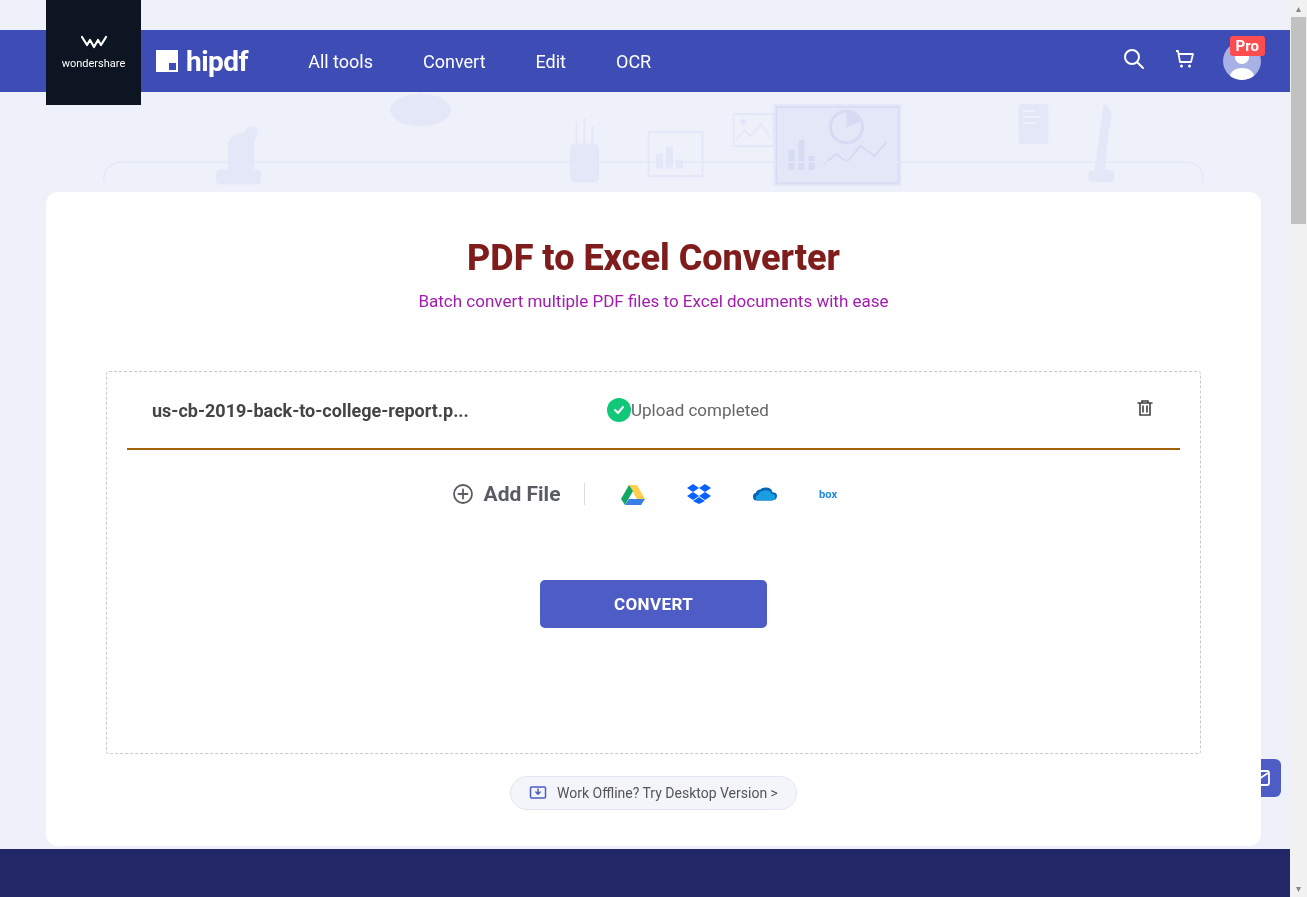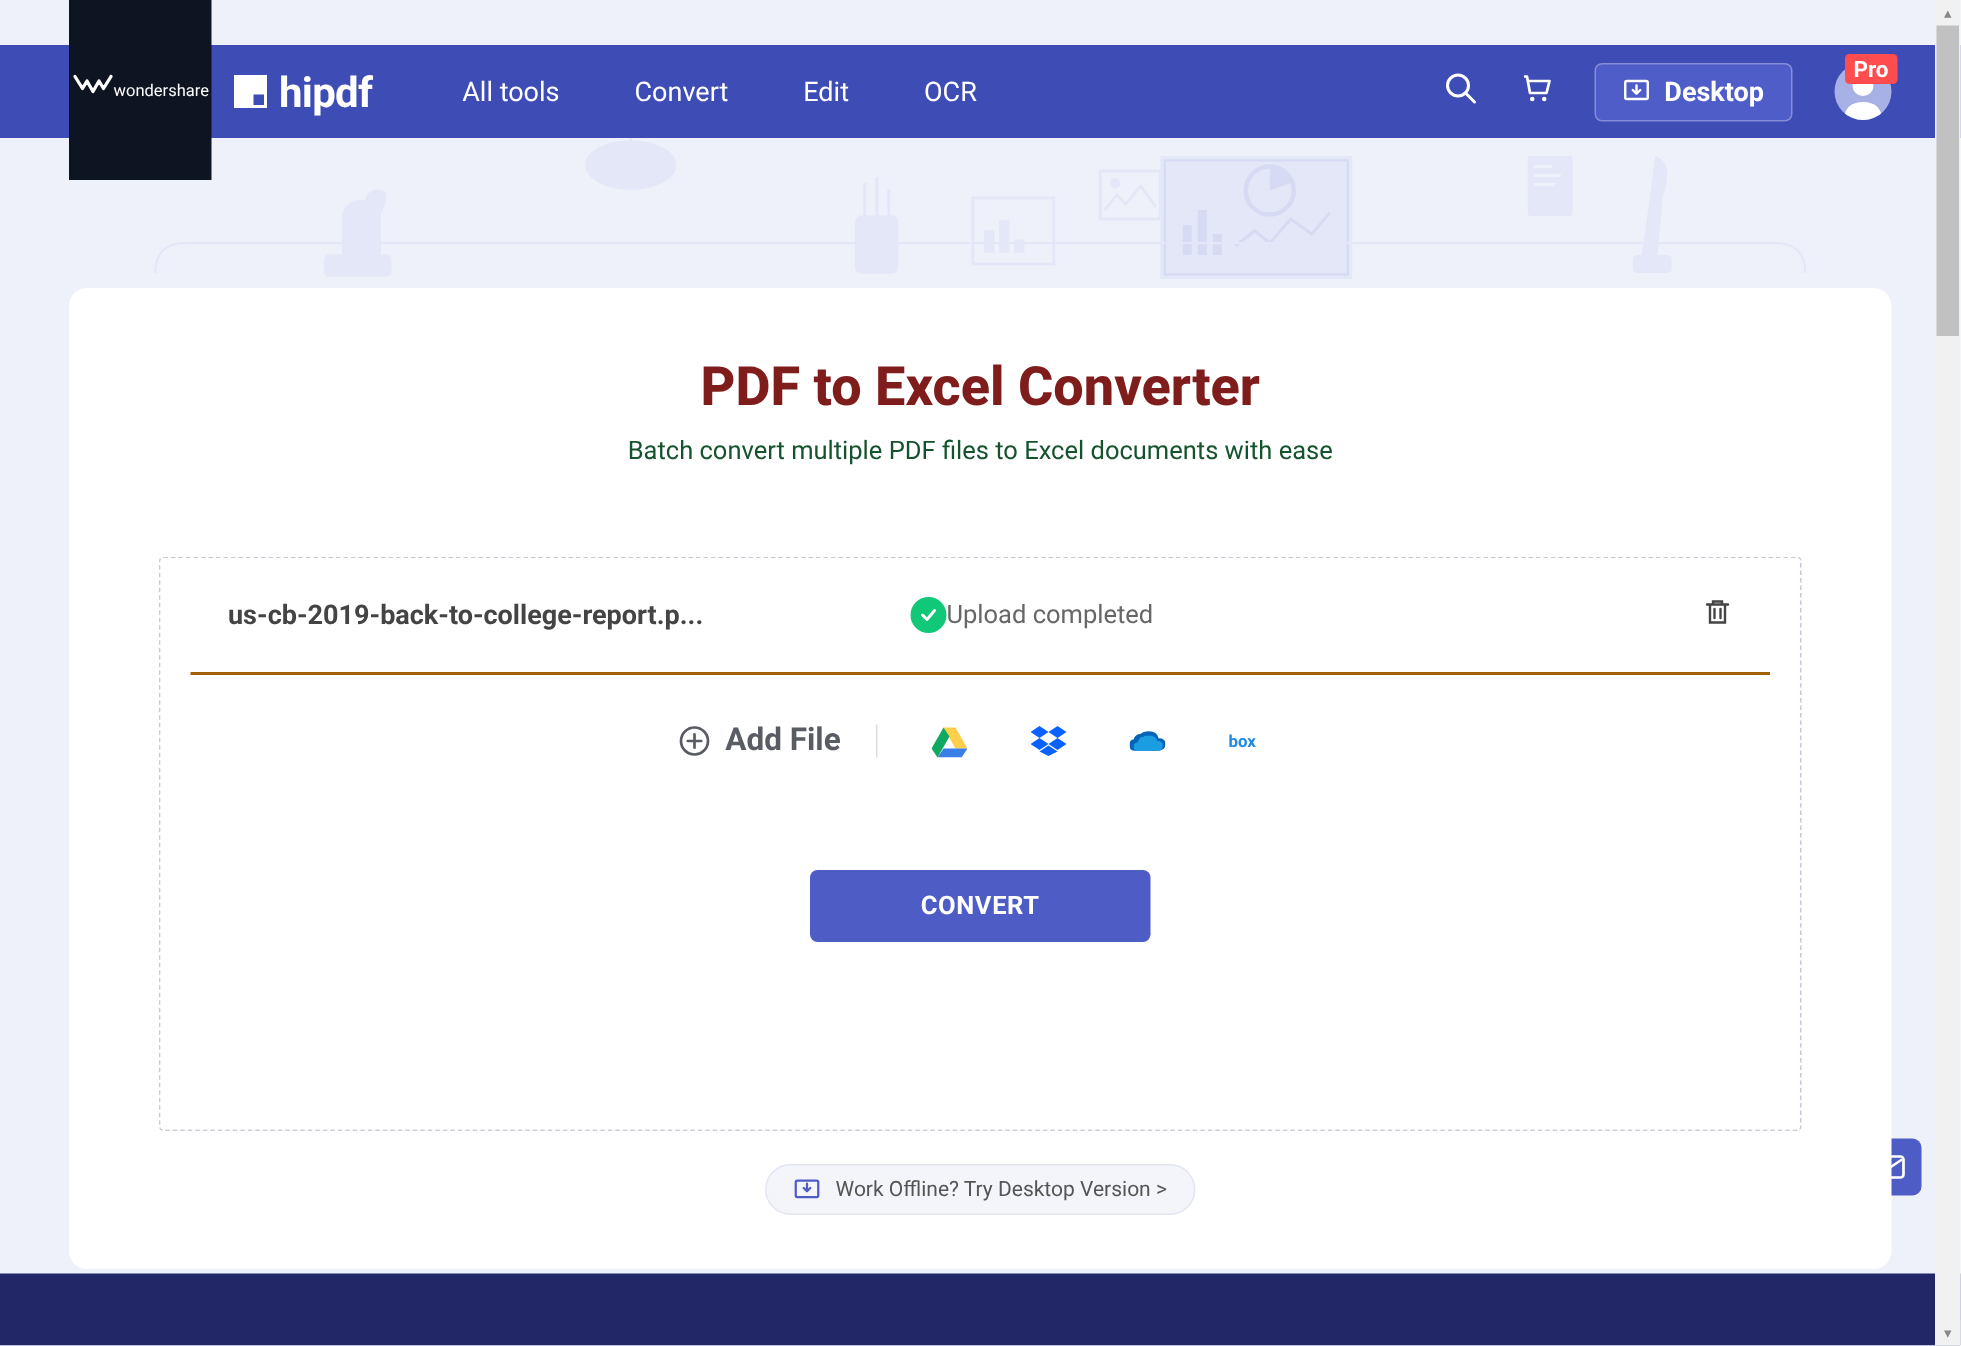--- a/index.html
+++ b/index.html
@@ -1,19 +1,19 @@
 <!DOCTYPE html>
 <html><head>
   <meta charset="utf-8">
   <style>
     * { margin: 0; padding: 0; box-sizing: border-box; font-family: -apple-system, BlinkMacSystemFont, "Segoe UI", Roboto, sans-serif; }
     body { background: #eff1fa; width: 1307px; height: 897px; position: relative; overflow: hidden; }
     
     .topbar { height: 30px; background: #eff1fa; display: flex; }
-    .wondershare-badge { position: absolute; top: 0; left: 46px; width: 95px; height: 120px; background: #0d1522; display: flex; flex-direction: row; align-items: center; justify-content: center; color: white; z-index: 100; }
+    .wondershare-badge { position: absolute; top: 0; left: 46px; width: 95px; height: 105px; background: #0d1522; display: flex; flex-direction: column; align-items: center; justify-content: center; color: white; z-index: 100; }
     .wondershare-badge svg { width: 28px; height: 18px; margin-bottom: 4px; }
     .wondershare-badge span { font-size: 11px; font-weight: 400; }
     
     .navbar { height: 62px; background: #3e4db6; display: flex; align-items: center; padding: 0 46px; color: white; gap: 12px; }
     .logo { margin-left: 110px; display: flex; align-items: center; gap: 8px; }
     .logo-icon { width: 22px; height: 22px; background: white; position: relative; }
     .logo-icon::after { content: ''; position: absolute; right: 2px; bottom: 2px; width: 7px; height: 7px; background: #3e4db6; }
     .logo-text { font-size: 28px; font-weight: 700; letter-spacing: -0.5px; }
     
     .nav-links { display: flex; gap: 50px; margin-left: 48px; }
@@ -24,21 +24,21 @@
     .desktop-btn { background: #4f5dc8; border: 1px solid rgba(255,255,255,0.3); border-radius: 5px; padding: 8px 18px; display: flex; align-items: center; gap: 10px; cursor: pointer; font-size: 18px; font-weight: 700; color: white; }
     .avatar-wrap { position: relative; }
     .avatar { width: 38px; height: 38px; border-radius: 50%; background: #a7b1e5; display: flex; align-items: center; justify-content: center; cursor: pointer; overflow: hidden; }
     .pro-badge { position: absolute; top: -6px; right: -4px; background: #ff4d4f; color: white; font-size: 15px; font-weight: 700; padding: 1px 6px; border-radius: 3px; }
     
     .bg-illustration { position: absolute; top: 92px; left: 0; right: 0; height: 100px; opacity: 0.25; pointer-events: none; }
     .bg-illustration svg { width: 100%; height: 100%; }
     
     .main-card { background: white; border-radius: 12px; margin: 100px 46px 0; padding: 45px 60px 36px; position: relative; z-index: 10; }
     .title { text-align: center; font-size: 36px; font-weight: 800; color: #7f1d1d; margin-bottom: 12px; }
-    .subtitle { text-align: center; font-size: 17px; color: #14532d; margin-bottom: 60px; }
+    .subtitle { text-align: center; font-size: 17px; color: #a21caf; margin-bottom: 60px; }
     
     .dropzone { border: 1px dashed #c5cadb; border-radius: 3px; padding: 0; }
     .file-row { display: flex; align-items: center; padding: 26px 25px; border-bottom: 2px solid #a16207; margin: 0 20px; }
     .file-name { font-size: 18px; font-weight: 700; color: #444; flex: 0 0 415px; white-space: nowrap; overflow: hidden; text-overflow: ellipsis; }
     .file-status { display: flex; align-items: center; gap: 0; margin-left: 40px; }
     .check-icon { width: 24px; height: 24px; background: #10c877; border-radius: 50%; display: flex; align-items: center; justify-content: center; }
     .status-text { font-size: 17px; color: #666; }
     .delete-btn { margin-left: auto; cursor: pointer; }
     
     .add-row { display: flex; align-items: center; justify-content: center; gap: 18px; padding: 32px 0; }
@@ -91,27 +91,20 @@
           <line x1="14.5" y1="14.5" x2="20" y2="20" stroke="white" stroke-width="2" stroke-linecap="round"></line>
         </svg>
     </span>
     <span class="nav-icon">
       <svg width="22" height="22" viewBox="0 0 22 22">
           <path d="M3 3 L5 3 L7 14 L18 14 L20 6 L6 6" stroke="white" stroke-width="1.8" fill="none" stroke-linejoin="round"></path>
           <circle cx="8.5" cy="18" r="1.5" fill="white"></circle>
           <circle cx="16.5" cy="18" r="1.5" fill="white"></circle>
         </svg>
     </span>
-    <button class="desktop-btn">
-      <svg width="18" height="18" viewBox="0 0 18 18">
-          <rect x="1.5" y="2" width="15" height="12" rx="1" stroke="white" stroke-width="1.6" fill="none"></rect>
-          <path d="M9 5 L9 10 M6.5 8 L9 10.5 L11.5 8" stroke="white" stroke-width="1.6" fill="none" stroke-linecap="round" stroke-linejoin="round"></path>
-        </svg>
-      <span>Desktop</span>
-    </button>
     <div class="avatar-wrap">
       <div class="avatar">
         <svg width="38" height="38" viewBox="0 0 38 38">
             <circle cx="19" cy="15" r="7" fill="white"></circle>
             <path d="M6 40 Q6 26 19 26 Q32 26 32 40 Z" fill="white"></path>
           </svg>
       </div>
       <span class="pro-badge">Pro</span>
     </div>
   </div>

